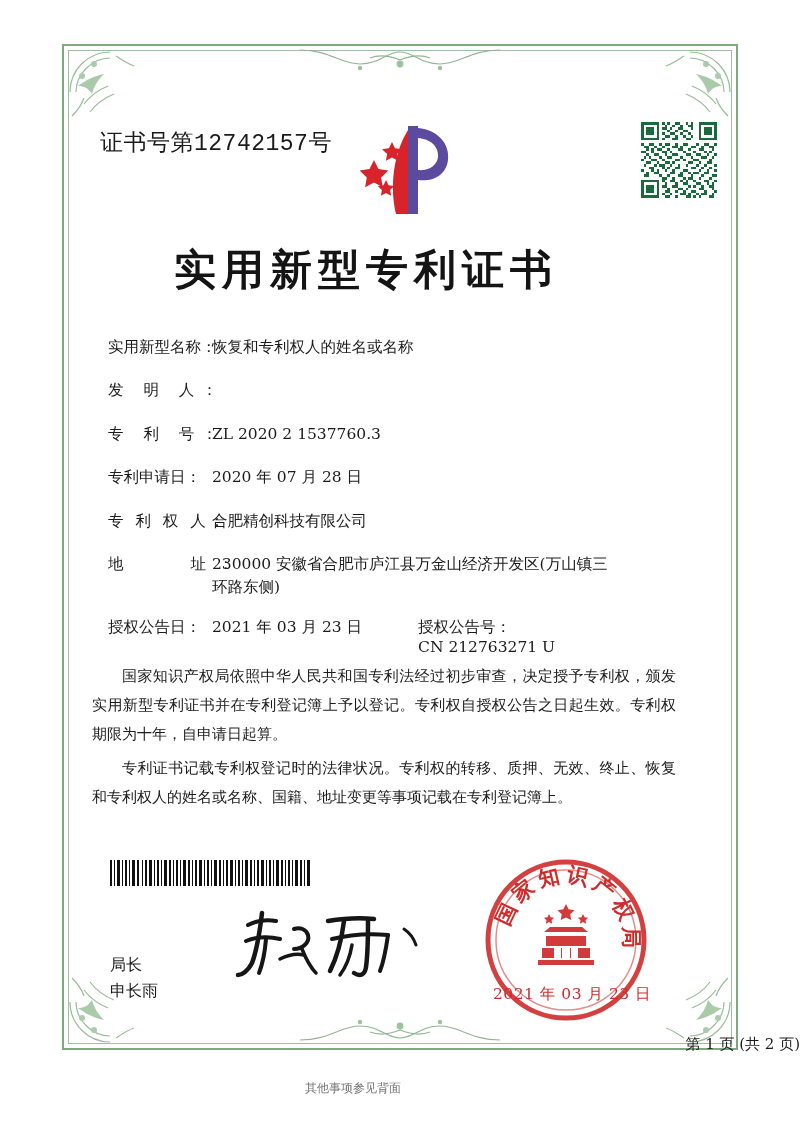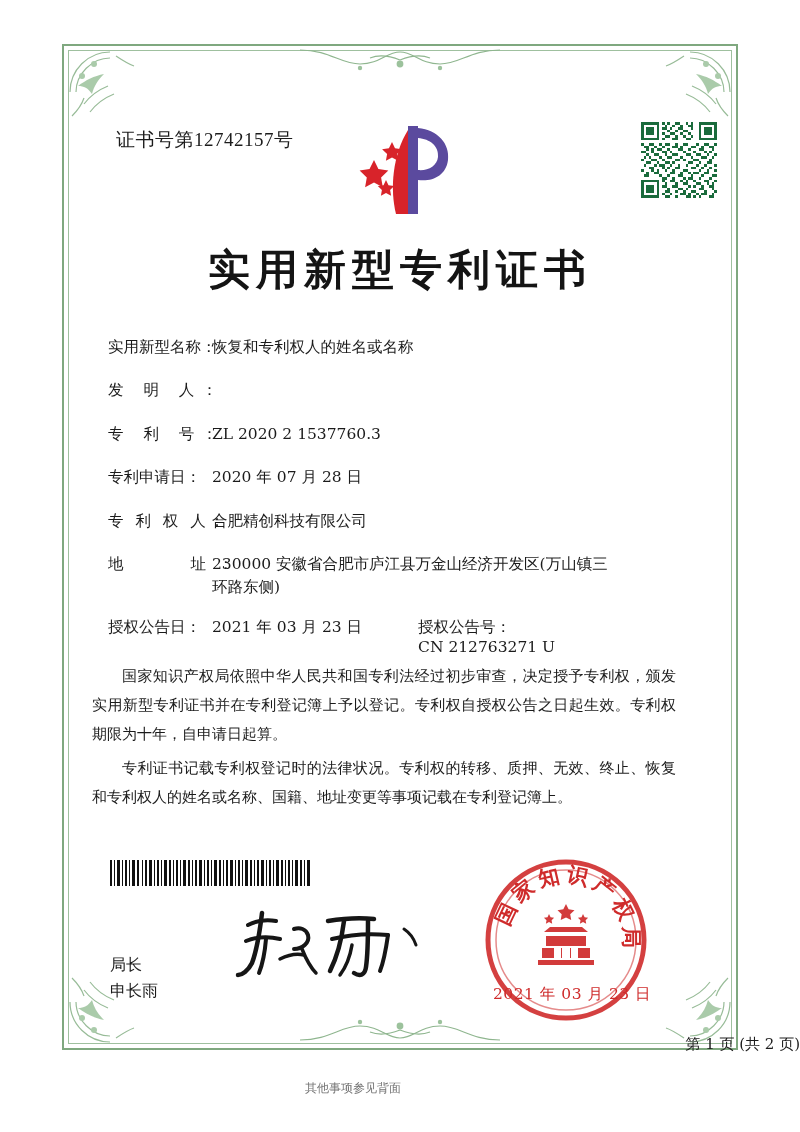--- a/index.html
+++ b/index.html
@@ -53,25 +53,25 @@
   .edge-flourish {
     position: absolute;
     color: #8fb68f;
   }
   .edge-top   { left: 300px; top: 44px;  width: 200px; height: 34px; }
   .edge-bottom{ left: 300px; top: 1012px; width: 200px; height: 34px; transform: scaleY(-1); }
 
   
   .cert-no {
     position: absolute;
-    left: 116px;
+    left: 100px;
     top: 127px;
-    font-size: 19px;
+    font-size: 23px;
     letter-spacing: .5px;
-    font-family: Liberation Serif, serif;
+    font-family: Liberation Mono, monospace;
   }
   .logo {
     position: absolute;
     left: 352px;
     top: 118px;
     width: 108px;
     height: 104px;
   }
   .qr {
     position: absolute;
@@ -79,21 +79,21 @@
     top: 122px;
     width: 76px;
     height: 76px;
   }
 
   
   .main-title {
     position: absolute;
     left: 0;
     top: 242px;
-    width: 800px;
+    width: 732px;
     text-align: center;
     font-size: 42px;
     font-weight: bold;
     letter-spacing: 6px;
     font-family: Liberation Mono, monospace;
     color: #141414;
   }
 
   
   .fields {

